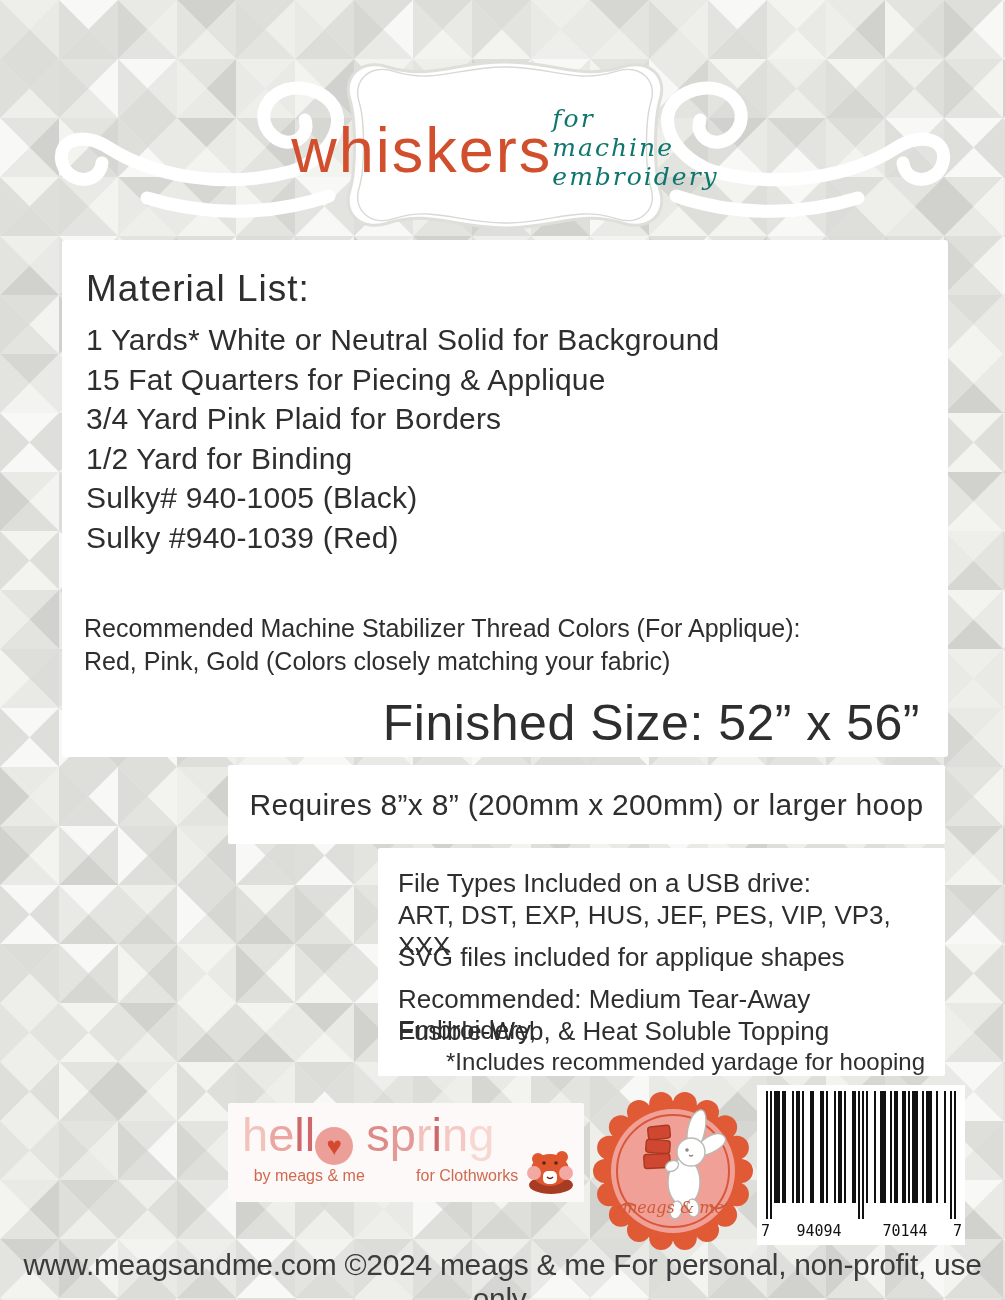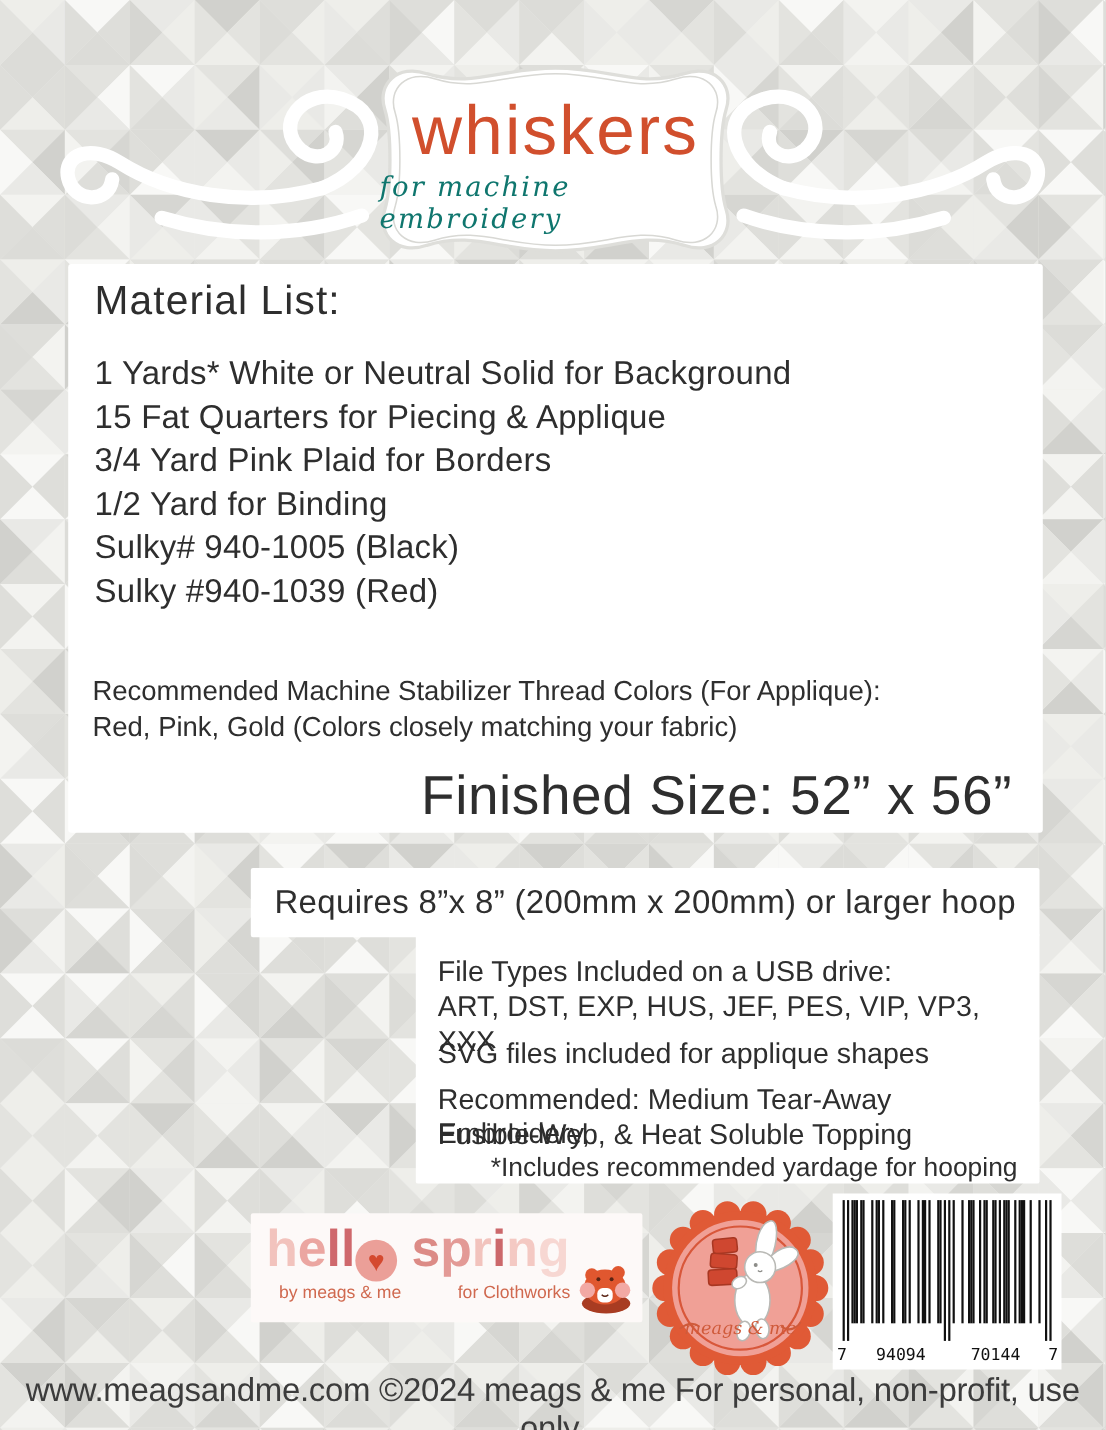--- a/index.html
+++ b/index.html
@@ -3,50 +3,50 @@
 <meta charset="utf-8">
 <style>
   html,body{margin:0;padding:0;background:#cfcfcb;}
   .page{position:relative;width:1005px;height:1300px;overflow:hidden;
         background:#ededea;font-family:"Liberation Sans",sans-serif;color:#2e2e2e;}
   .bg-svg{position:absolute;left:0;top:0;}
   .flourish-svg{position:absolute;left:0;top:0;pointer-events:none;}
 
   
   .logo-badge{position:absolute;left:345px;top:58px;width:320px;height:175px;
-              display:flex;flex-direction:column;align-items:center;justify-content:center;}
+              display:flex;flex-direction:row;align-items:center;justify-content:center;}
   .logo-title{font-size:63px;font-weight:400;letter-spacing:2px;color:#d14f2d;line-height:1;margin-top:10px;}
   .logo-sub{font-size:25px;font-style:italic;font-family:"DejaVu Serif",serif;
             letter-spacing:2px;color:#0f766e;margin-top:4px;}
 
   
   .main-box{position:absolute;left:62px;top:240px;width:886px;height:517px;background:#ffffff;border-radius:3px;}
-  .material-heading{position:absolute;left:24px;top:12px;font-size:37px;letter-spacing:1px;}
+  .material-heading{position:absolute;left:24px;top:28px;font-size:37px;letter-spacing:1px;}
   .material-list{position:absolute;left:24px;top:80px;margin:0;padding:0;list-style:none;
                  font-size:30px;line-height:39.5px;letter-spacing:0.2px;}
   .thread-note{position:absolute;left:22px;top:372px;font-size:25px;line-height:33px;}
   .finished-size{position:absolute;right:28px;top:454px;font-size:50px;letter-spacing:0.5px;}
 
   
-  .hoop-bar{position:absolute;left:228px;top:765px;width:717px;height:63px;background:#ffffff;border-radius:2px;
-            display:flex;align-items:center;justify-content:center;font-size:30px;letter-spacing:0.3px;margin-top:24px;}
+  .hoop-bar{position:absolute;left:228px;top:765px;width:717px;height:79px;background:#ffffff;border-radius:2px;
+            display:flex;align-items:center;justify-content:center;font-size:30px;letter-spacing:0.3px;}
 
   
   .file-box{position:absolute;left:378px;top:848px;width:567px;height:228px;background:#ffffff;border-radius:2px;font-size:26px;}
   .file-box p{margin:0;position:absolute;left:20px;right:20px;}
   .fb-usb{top:20px;}
   .fb-formats{top:52px;}
   .fb-svg{top:94px;}
   .fb-stab1{top:136px;}
   .fb-stab2{top:168px;}
   .fb-foot{top:200px;font-size:24px;text-align:right;}
 
   
   .hs-box{position:absolute;left:228px;top:1103px;width:356px;height:99px;background:#fdf9f8;border-radius:2px;}
-  .hs-title{position:absolute;left:14px;top:8px;width:300px;font-size:47px;font-weight:bold;line-height:1;white-space:nowrap;}
+  .hs-title{position:absolute;left:14px;top:8px;width:300px;font-size:47px;font-weight:normal;line-height:1;white-space:nowrap;}
   .hs-title .heart-o{display:inline-block;width:38px;height:38px;border-radius:50%;background:#eb9f98;
                      vertical-align:-4px;text-align:center;line-height:38px;font-size:26px;color:#d4492f;}
   .hs-byline{position:absolute;left:0;right:40px;top:64px;display:flex;justify-content:space-around;
              font-size:16px;color:#d0694f;}
   .hs-animal{position:absolute;right:4px;top:42px;}
 
   
   .badge-svg{position:absolute;left:592px;top:1088px;}
 
   

